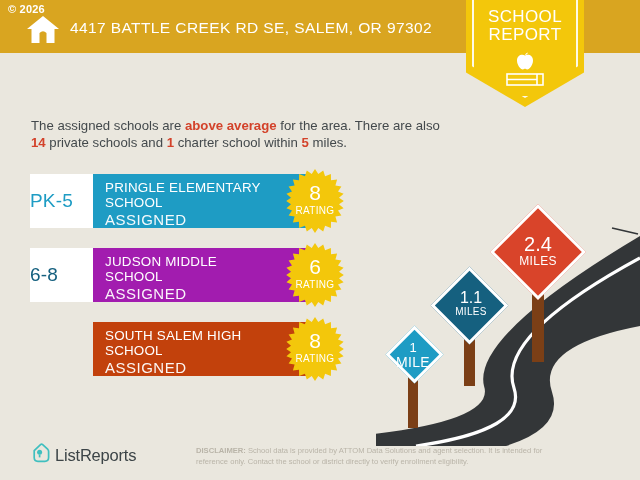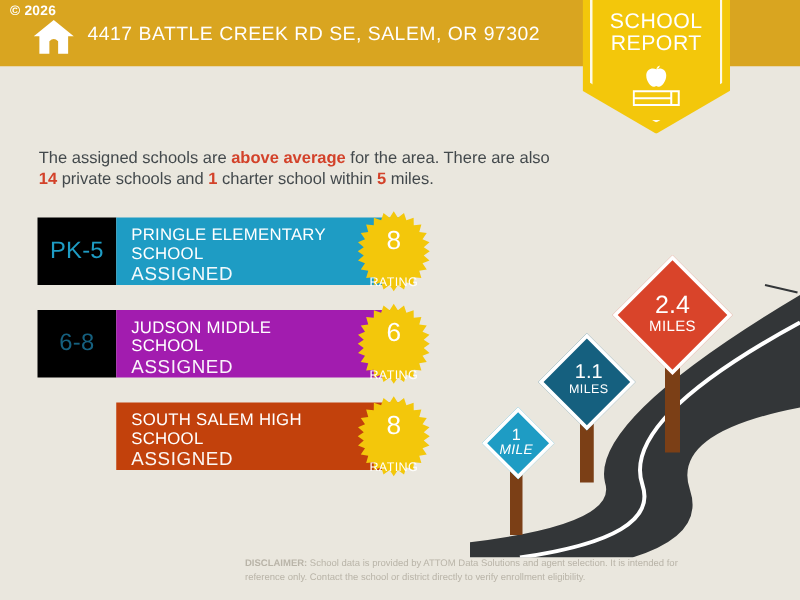--- a/index.html
+++ b/index.html
@@ -120,24 +120,23 @@
     width: 290px;
   }
   .school-row.r1 { top: 174px; }
   .school-row.r2 { top: 248px; }
   .school-row.r3 { top: 322px; }
 
   .grade-box {
     position: absolute;
     left: 0; top: 0;
     width: 63px; height: 54px;
-    background: #000000;
+    background: #ffffff;
     display: flex;
     align-items: center;
-    justify-content: center;
     font-size: 19px;
     letter-spacing: .2px;
   }
   .bar {
     position: absolute;
     left: 63px; top: 0;
     width: 227px; height: 54px;
   }
   .bar .sname {
     position: absolute;
@@ -174,21 +173,20 @@
     font-size: 21px;
   }
   .rating .rlabel {
     position: absolute;
     left: 0; top: 37px;
     width: 66px;
     text-align: center;
     color: #ffffff;
     font-size: 10px;
     letter-spacing: .3px;
-    margin-top: 16px;
   }
 
   
   .road-scene {
     position: absolute;
     left: 376px; top: 196px;
     width: 264px; height: 250px;
     z-index: 1;
   }
   .sign {
@@ -345,21 +343,21 @@
       <path d="M264 62 Q120 140 138 192 Q152 234 40 250" fill="none" stroke="#ffffff" stroke-width="3.2"></path>
       <line x1="236" y1="32" x2="262" y2="38" stroke="#333638" stroke-width="1.6"></line>
     </svg>
 
     
     <div class="sign" style="left:6px; top:128px; width:62px; height:104px;">
       <div class="post" style="left:26px; top:48px; width:10px; height:56px;"></div>
       <div class="diamond" style="left:12px; top:10px; width:41px; height:41px; background:#1e9cc4;"></div>
       <div class="txt" style="left:0; top:17px;">
         <div style="font-size:13px;">1</div>
-        <div style="font-size:11px; letter-spacing:.3px;font-style:italic;">MILE</div>
+        <div style="font-size:14px; letter-spacing:.3px;">MILE</div>
       </div>
     </div>
 
     
     <div class="sign" style="left:52px; top:70px; width:86px; height:120px;">
       <div class="post" style="left:36px; top:66px; width:11px; height:54px;"></div>
       <div class="diamond" style="left:14px; top:12px; width:55px; height:55px; background:#15607f;"></div>
       <div class="txt" style="left:0; top:24px;">
         <div style="font-size:16px;">1.1</div>
         <div style="font-size:10px; letter-spacing:.3px;">MILES</div>
@@ -370,18 +368,28 @@
     <div class="sign" style="left:104px; top:6px; width:116px; height:160px;">
       <div class="post" style="left:52px; top:90px; width:12px; height:70px;"></div>
       <div class="diamond" style="left:24px; top:16px; width:68px; height:68px; background:#d9442a;"></div>
       <div class="txt" style="left:0; top:32px;">
         <div style="font-size:20px;">2.4</div>
         <div style="font-size:12px; letter-spacing:.3px;">MILES</div>
       </div>
     </div>
   </div>
 
+  <div class="footer-logo">
+    <span>
+      <svg width="19" height="20" viewBox="0 0 19 20">
+        <path d="M3.2 7.6 L9.5 1.6 Q10.6 0.7 11.7 1.6 L16.6 6.2 Q17.6 7.2 17.6 8.6 L17.6 14.6 Q17.6 18.3 13.9 18.3 L6.9 18.3 Q3.2 18.3 3.2 14.6 Z" fill="none" stroke="#3fbfbf" stroke-width="1.7"></path>
+        <circle cx="8.6" cy="9.3" r="2.5" fill="#3fbfbf"></circle>
+        <path d="M8.6 11.6 L8.6 14.4" stroke="#3fbfbf" stroke-width="1.7"></path>
+      </svg>
+    </span>
+    <span class="lname">ListReports</span>
+  </div>
 
   <div class="disclaimer">
     <b>DISCLAIMER:</b><span> School data is provided by ATTOM Data Solutions and agent selection. It is intended for reference only. Contact the school or district directly to verify enrollment eligibility.</span>
   </div>
 
 </div>
 
 </body></html>

